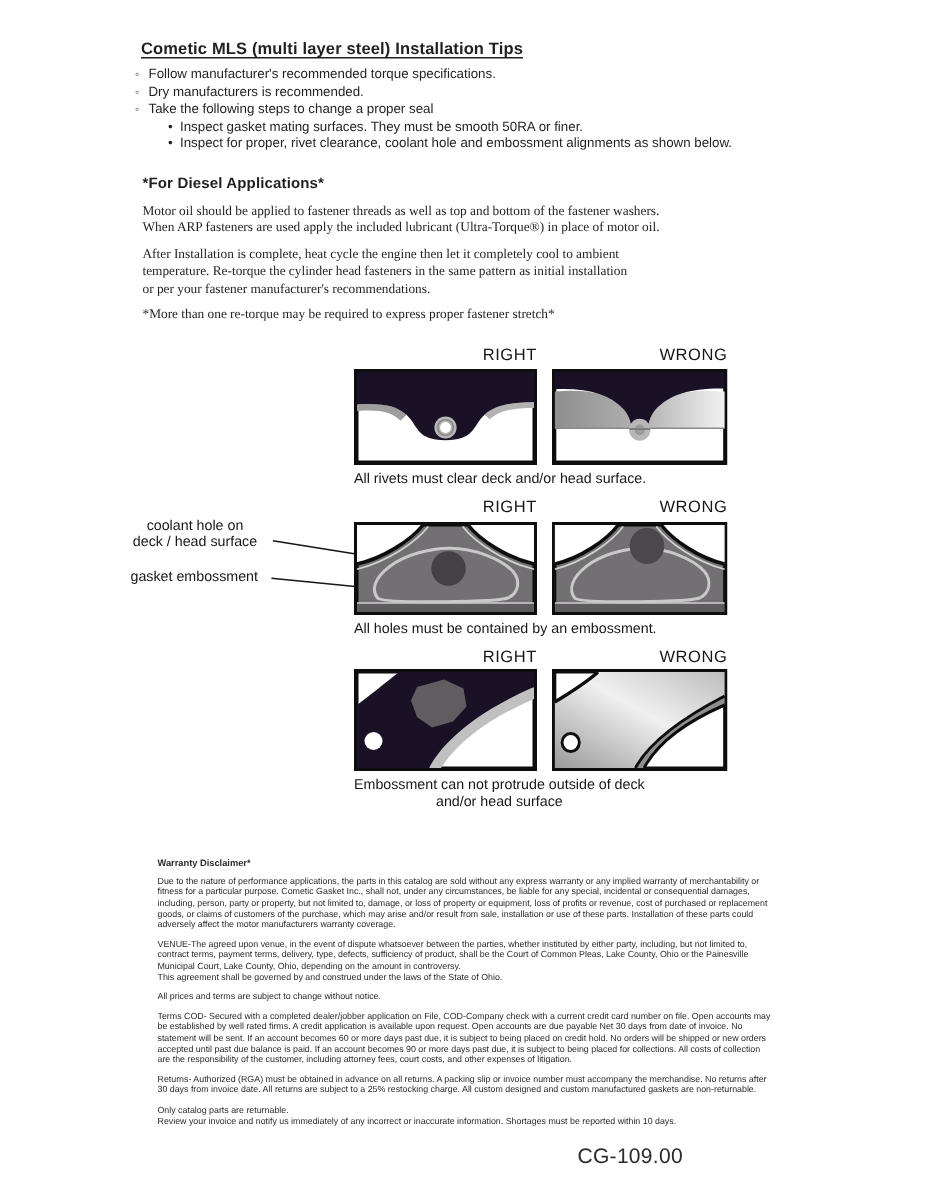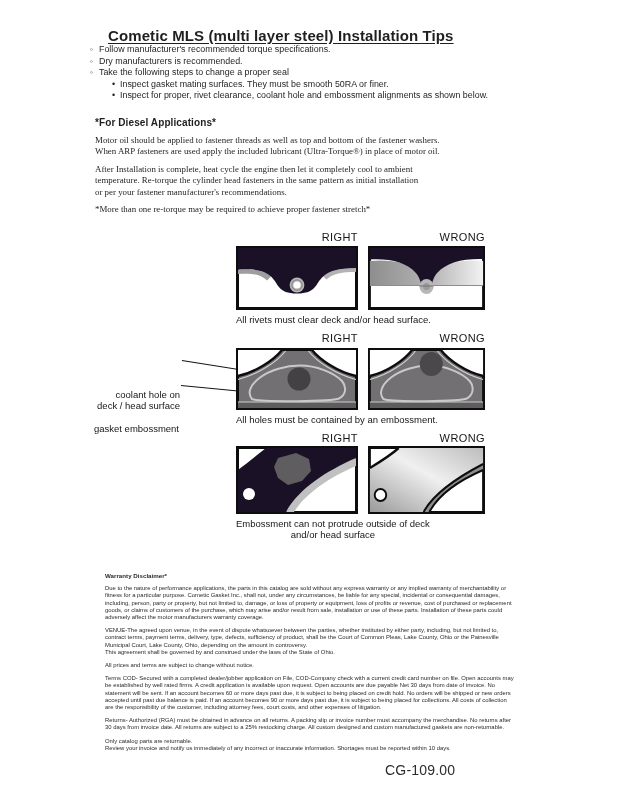--- a/index.html
+++ b/index.html
@@ -3,35 +3,35 @@
 <meta charset="utf-8">
 <style>
   html,body{margin:0;padding:0;background:#e8e8e8;}
   .page{
     position:relative;width:618px;height:800px;background:#ffffff;
     font-family:"Liberation Sans","DejaVu Sans",sans-serif;color:#1f1f1f;
     overflow:hidden;margin:0 auto;
   }
   .abs{position:absolute;}
   .title{
-    left:108px;top:27px;font-size:15px;font-weight:bold;
+    left:94px;top:27px;font-size:11px;font-weight:bold;
     text-decoration:underline;text-underline-offset:2px;letter-spacing:.1px;
   }
   .bullets{left:90px;top:44px;font-size:8.9px;line-height:11.6px;}
   .b-row{display:flex;}
   .b-marker{width:9px;font-size:8px;flex:none;}
   .b-sub{margin-left:22px;}
   .b-sub .b-marker{width:8px;font-size:9px;}
   .diesel-head{left:95px;top:117px;font-size:10px;font-weight:bold;letter-spacing:.1px;}
   .diesel-text{left:95px;top:135px;width:430px;font-size:8.9px;line-height:11.4px;}
   .diesel-text p{margin:0 0 6px 0;white-space:pre-line;font-family:Liberation Serif, serif;}
   .rw-label{font-size:11px;letter-spacing:.4px;text-align:right;color:#161616;}
   .caption{font-size:9.5px;color:#161616;white-space:pre-line;line-height:11px;text-align:center;}
   .panel{display:block;}
-  .side-label{font-size:9.5px;line-height:11px;text-align:right;color:#161616;white-space:pre-line;margin-top:44px;}
+  .side-label{font-size:9.5px;line-height:11px;text-align:center;color:#161616;white-space:pre-line;}
   .leader{position:absolute;height:0;border-top:1.3px solid #161616;transform-origin:0 0;}
   .disc{left:105px;top:572px;width:500px;font-size:5.9px;line-height:7.2px;color:#2a2a2a;}
   .disc-head{font-weight:bold;font-size:6.2px;margin:0 0 8px 0;}
   .disc p{margin:0 0 6px 0;white-space:pre-line;}
   .page-code{left:385px;top:762px;font-size:14px;color:#2b2b2b;letter-spacing:.2px;}
 </style>
 </head>
 <body>
 
 <div class="page">
@@ -61,21 +61,21 @@
     </div>
   </div>
 
   <div class="abs diesel-head">*For Diesel Applications*</div>
   <div class="abs diesel-text">
     <p>Motor oil should be applied to fastener threads as well as top and bottom of the fastener washers.
 When ARP fasteners are used apply the included lubricant (Ultra-Torque®) in place of motor oil.</p>
     <p>After Installation is complete, heat cycle the engine then let it completely cool to ambient
 temperature. Re-torque the cylinder head fasteners in the same pattern as initial installation
 or per your fastener manufacturer's recommendations.</p>
-    <p>*More than one re-torque may be required to achieve proper fastener stretch*</p>
+    <p>*More than one re-torque may be required to express proper fastener stretch*</p>
   </div>
 
   <div class="abs rw-label" style="left:236px;top:231px;width:122px;">RIGHT</div>
   <div class="abs rw-label" style="left:368px;top:231px;width:117px;">WRONG</div>
 
   <svg class="abs panel" style="left:236px;top:246px;" width="122" height="64" viewBox="0 0 122 64" preserveAspectRatio="none">
     <rect x="1.5" y="1.5" width="119" height="61" fill="#ffffff" stroke="#0d0d0d" stroke-width="3"></rect>
     <path d="M2,23.5 C20,22.5 28,24.5 35,30.5 L31,34.5 C25,28.5 17,27 2,28 Z" fill="#9e9e9e"></path>
     <path d="M120,22 C102,22.5 94,24.5 87,30.5 L90.5,33.5 C97,27.5 106,26 120,26 Z" fill="#b3b3b3"></path>
     <path d="M2,2 H120 V22 C102,22.5 94,24.5 87,30.5 C79,38 80.5,47.5 61,47.5 C41.5,47.5 43,38 35,30.5 C28,24.5 20,22.5 2,23.5 Z" fill="#1a1126"></path>

